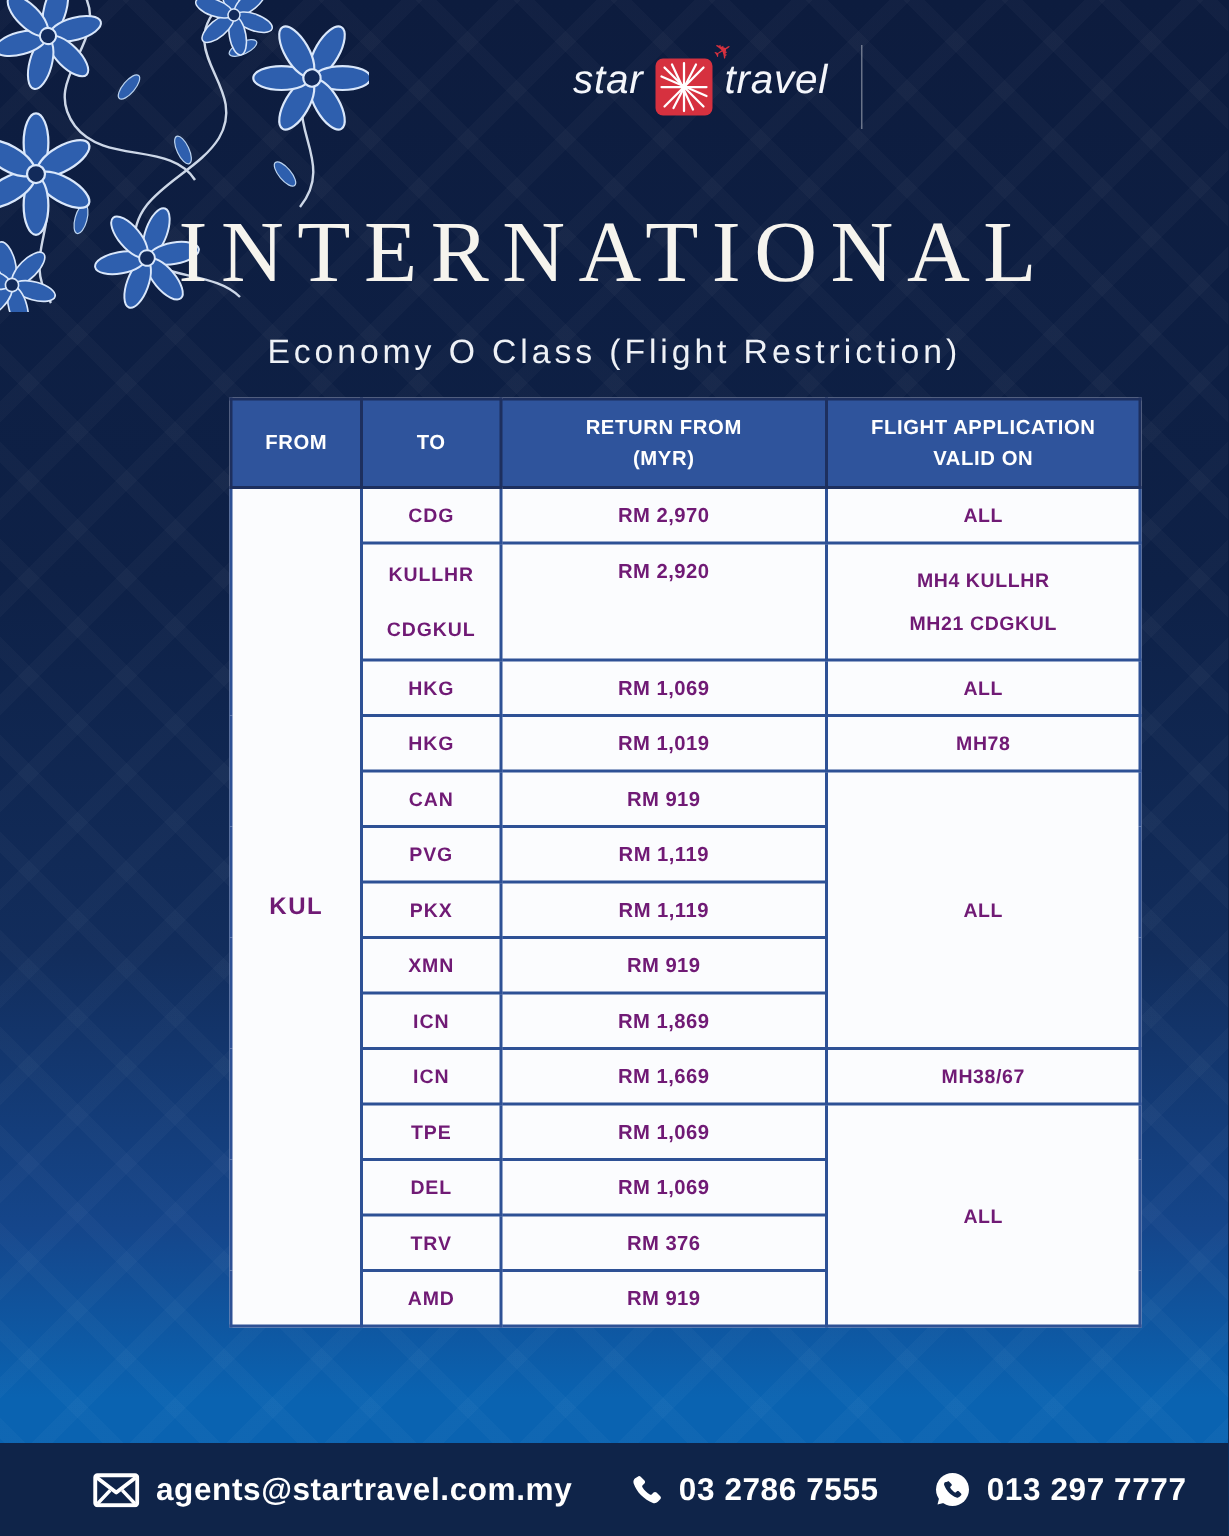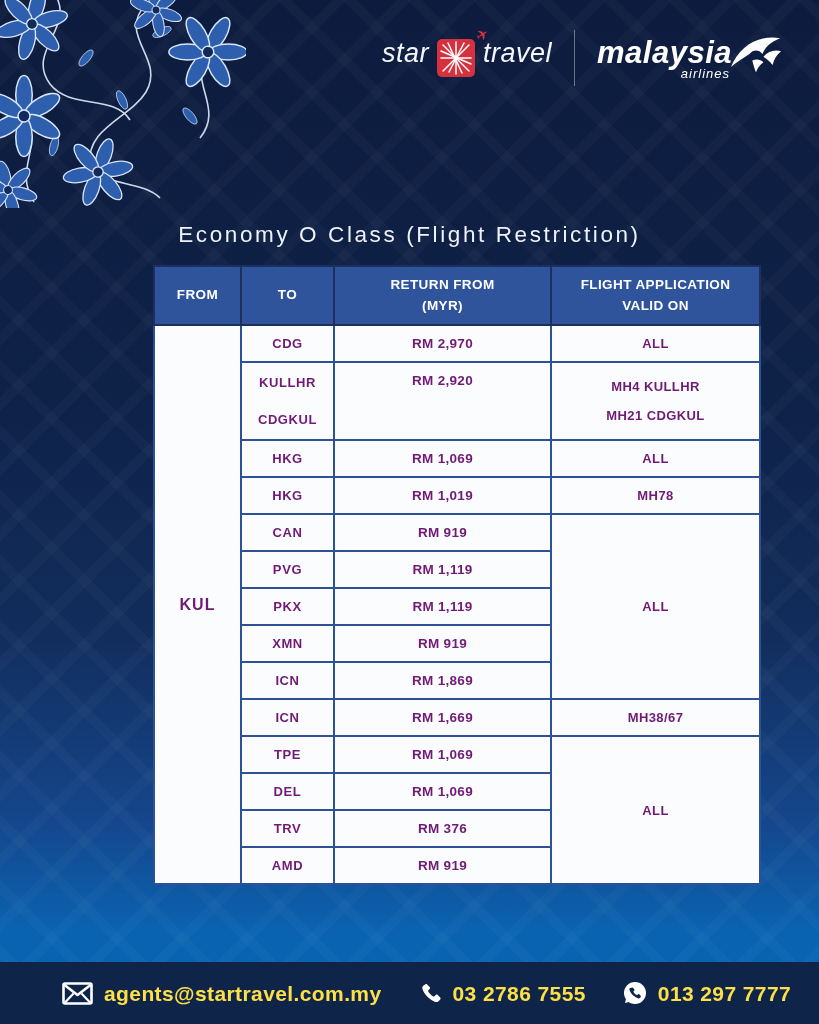--- a/index.html
+++ b/index.html
@@ -49,21 +49,21 @@
   .from-cell{font-size:16px;font-weight:700;letter-spacing:1px;}
   .to-cell{font-size:13px;font-weight:700;letter-spacing:.6px;}
   .fare-cell{font-size:13.5px;font-weight:600;letter-spacing:.3px;}
   .valid-cell{font-size:13px;font-weight:600;letter-spacing:.4px;}
   .to-cell .line + .line{margin-top:22px;}
   .valid-cell .line + .line{margin-top:14px;}
   tr.tall .fare-cell{vertical-align:top;padding-top:10px;border-radius:13px;}
   
   .footer{position:absolute;left:0;bottom:0;width:100%;height:62px;background:#0f2449;
     display:flex;align-items:center;box-sizing:border-box;padding-left:62px;gap:37px;}
-  .contact{display:flex;align-items:center;gap:11px;color:#fde047;font-size:21px;
+  .contact{display:flex;align-items:center;gap:11px;color:#ffffff;font-size:21px;
     font-weight:600;letter-spacing:.4px;white-space:nowrap;}
   .contact .txt{line-height:1;}
   .cicon{display:block;}
 </style>
 </head>
 <body>
 <div class="page">
 
   <svg class="floral" width="252" height="212" viewBox="0 0 252 212">
     <defs>
@@ -117,33 +117,23 @@
             <line x1="28" y1="5" x2="13" y2="34"></line>
             <line x1="5" y1="13" x2="35" y2="26"></line>
           </g>
           <circle cx="20" cy="20" r="2" fill="#ffffff"></circle>
         </svg>
         <span class="st-plane">✈</span>
       </span>
       <span class="st-word">travel</span>
     </div>
     <div class="logo-divider"></div>
-    <div class="mas-logo">
-      <div class="mas-words">
-        <span class="mas-main">malaysia</span>
-        <span class="mas-sub">airlines</span>
-      </div>
-      <svg class="mas-kite" width="52" height="44" viewBox="0 0 56 46">
-        <path fill="#ffffff" d="M1 38 C10 16 30 3 54 7 C44 11 38 16 35 24 C31 19 25 19 21 24 C14 29 6 33 1 38 Z"></path>
-        <path fill="#ffffff" d="M36 27 C41 21 48 19 55 21 C50 25 47 30 46 36 C42 31 39 29 36 27 Z"></path>
-        <path fill="#ffffff" d="M24 31 C29 29 33 30 36 33 C32 36 29 40 28 44 C26 39 25 35 24 31 Z"></path>
-      </svg>
-    </div>
   </div>
 
+  <div class="title">INTERNATIONAL</div>
   <div class="subtitle">Economy O Class (Flight Restriction)</div>
 
   <table class="fare-table">
     <colgroup>
       <col style="width:87px">
         <col style="width:93px">
         <col style="width:217px">
         <col style="width:209px">
     </colgroup>
     <thead>

